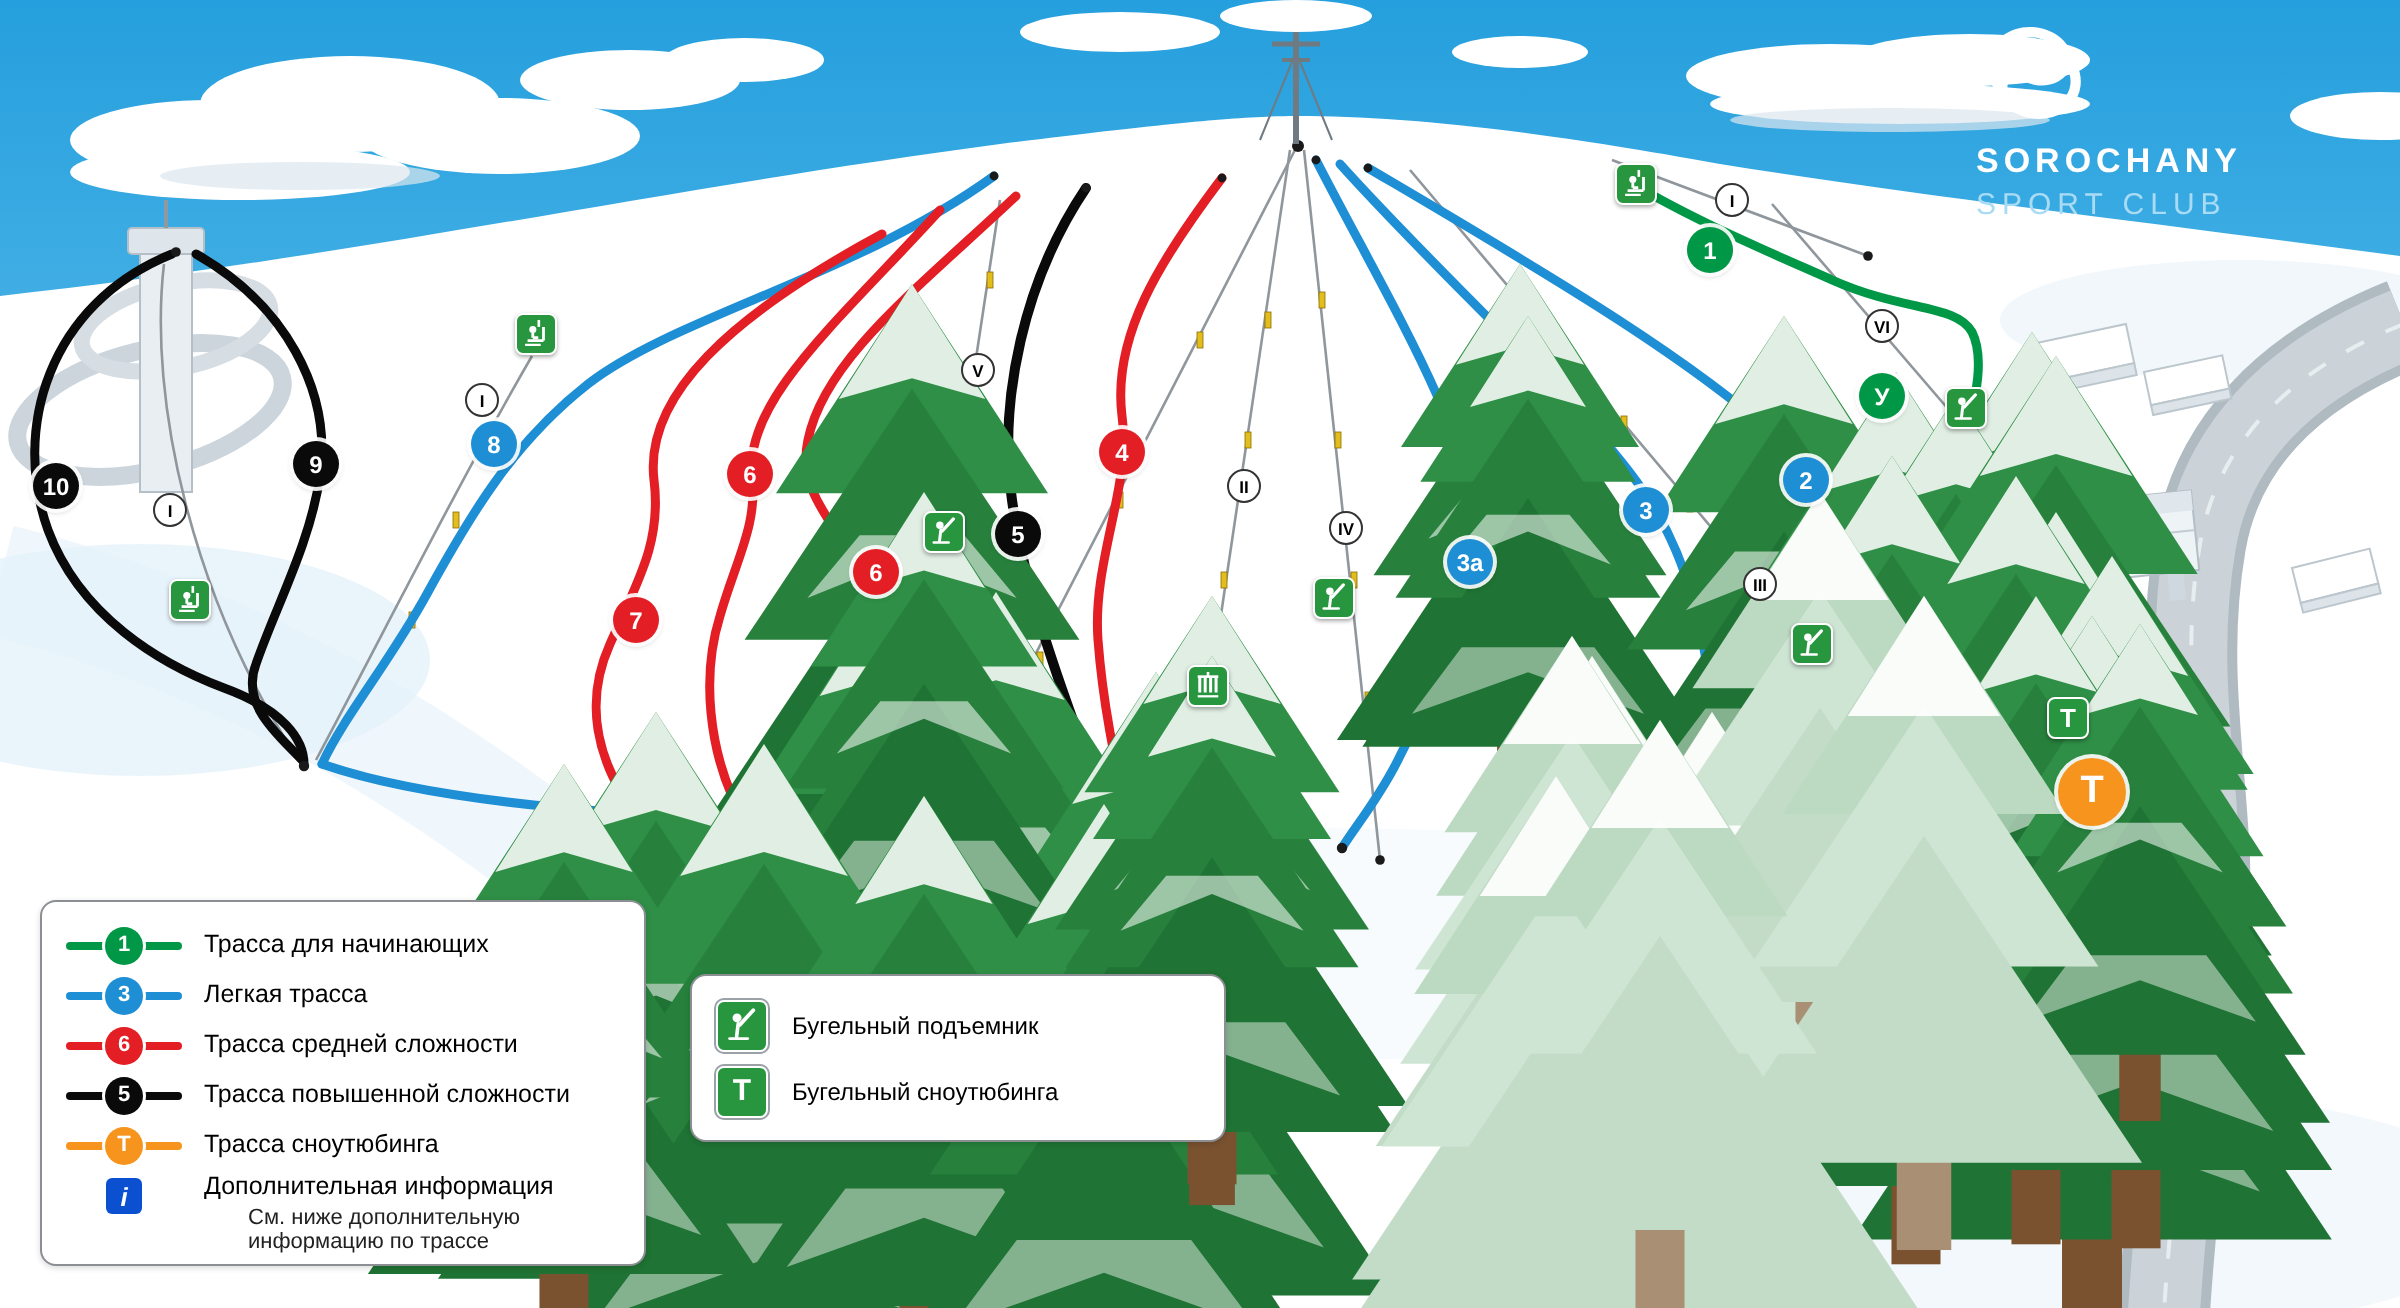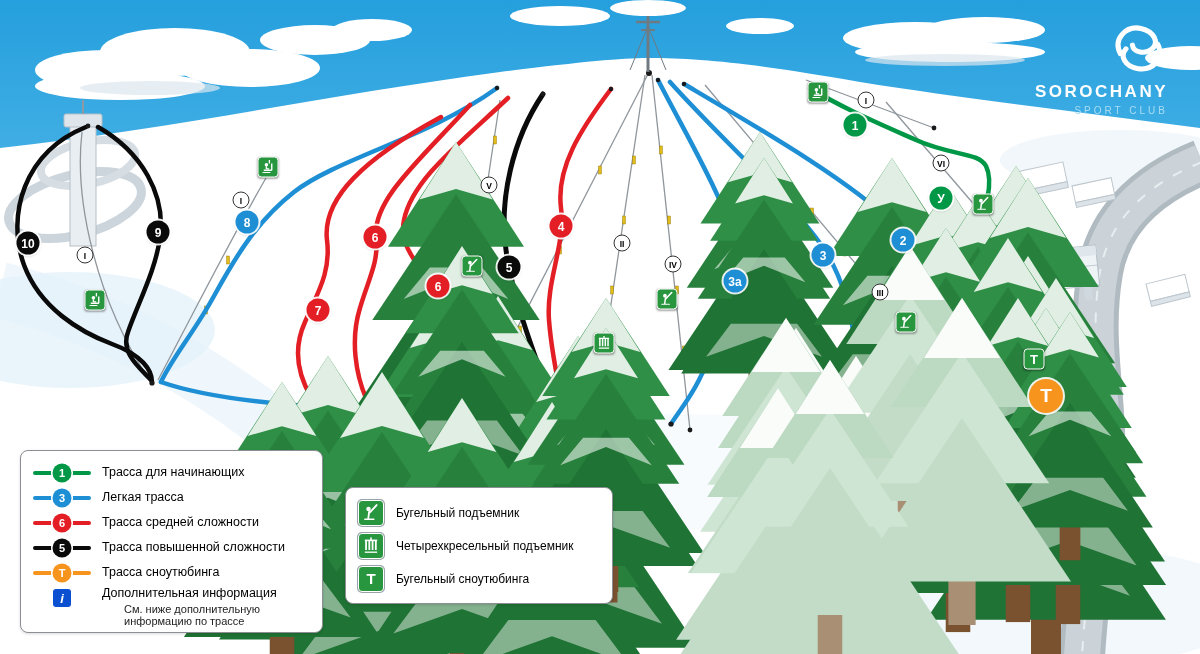--- a/index.html
+++ b/index.html
@@ -23,24 +23,24 @@
       transform:translate(-50%,-50%);box-sizing:border-box;}
 
   
   .ls{position:absolute;width:21px;height:21px;border-radius:4px;background:#27963f;border:1.5px solid #fff;
       box-shadow:0 1px 2px rgba(0,0,0,.35);transform:translate(-50%,-50%);display:flex;
       align-items:center;justify-content:center;color:#fff;box-sizing:border-box;}
   .ls svg{width:15px;height:15px;display:block;}
   .ls.txt{font-weight:bold;font-size:13px;}
 
   
-  .logo{position:absolute;right:32px;top:20px;width:180px;text-align:right;color:#fff;}
+  .logo{position:absolute;right:32px;top:8px;width:180px;text-align:left;color:#fff;}
   .logo .swirl{width:58px;height:56px;margin:0 auto 2px;}
   .logo .t1{font-size:17px;font-weight:bold;letter-spacing:2.5px;color:#ffffff;}
-  .logo .t2{font-size:10px;letter-spacing:3px;color:#a9dcf4;margin-top:3px;}
+  .logo .t2{font-size:15px;letter-spacing:3px;color:#a9dcf4;margin-top:3px;}
 
   
   .legend{position:absolute;background:#fff;border:1.5px solid #8b8f93;border-radius:8px;
           box-shadow:0 1px 3px rgba(0,0,0,.15);}
   #legend-trails{left:20px;top:450px;width:303px;padding:9px 12px;box-sizing:border-box;}
   #legend-lifts{left:345px;top:487px;width:268px;padding:8px 12px;box-sizing:border-box;}
   .lt-row{display:flex;align-items:center;gap:11px;height:25px;}
   .lt-row.tall{height:36px;align-items:flex-start;padding-top:2px;}
   .lt-art{position:relative;width:58px;height:22px;flex:0 0 58px;display:flex;align-items:center;justify-content:center;}
   .lt-seg{position:absolute;left:0;top:9px;width:58px;height:4px;border-radius:2px;}
@@ -449,26 +449,18 @@
   <div class="legend" id="legend-lifts">
     <div class="ll-row">
       <div class="ll-icon">
           <svg viewBox="0 0 16 16">
             <use href="#sym-tow"></use>
           </svg>
         </div>
       <div class="ll-label">Бугельный подъемник</div>
     </div>
     <div class="ll-row">
-      <div class="ll-icon">
-          <svg viewBox="0 0 16 16">
-            <use href="#sym-chair4"></use>
-          </svg>
-        </div>
-      <div class="ll-label">Четырехкресельный подъемник</div>
-    </div>
-    <div class="ll-row">
       <div class="ll-icon">Т</div>
       <div class="ll-label">Бугельный сноутюбинга</div>
     </div>
   </div>
 
 </div>
 
 </body></html>

